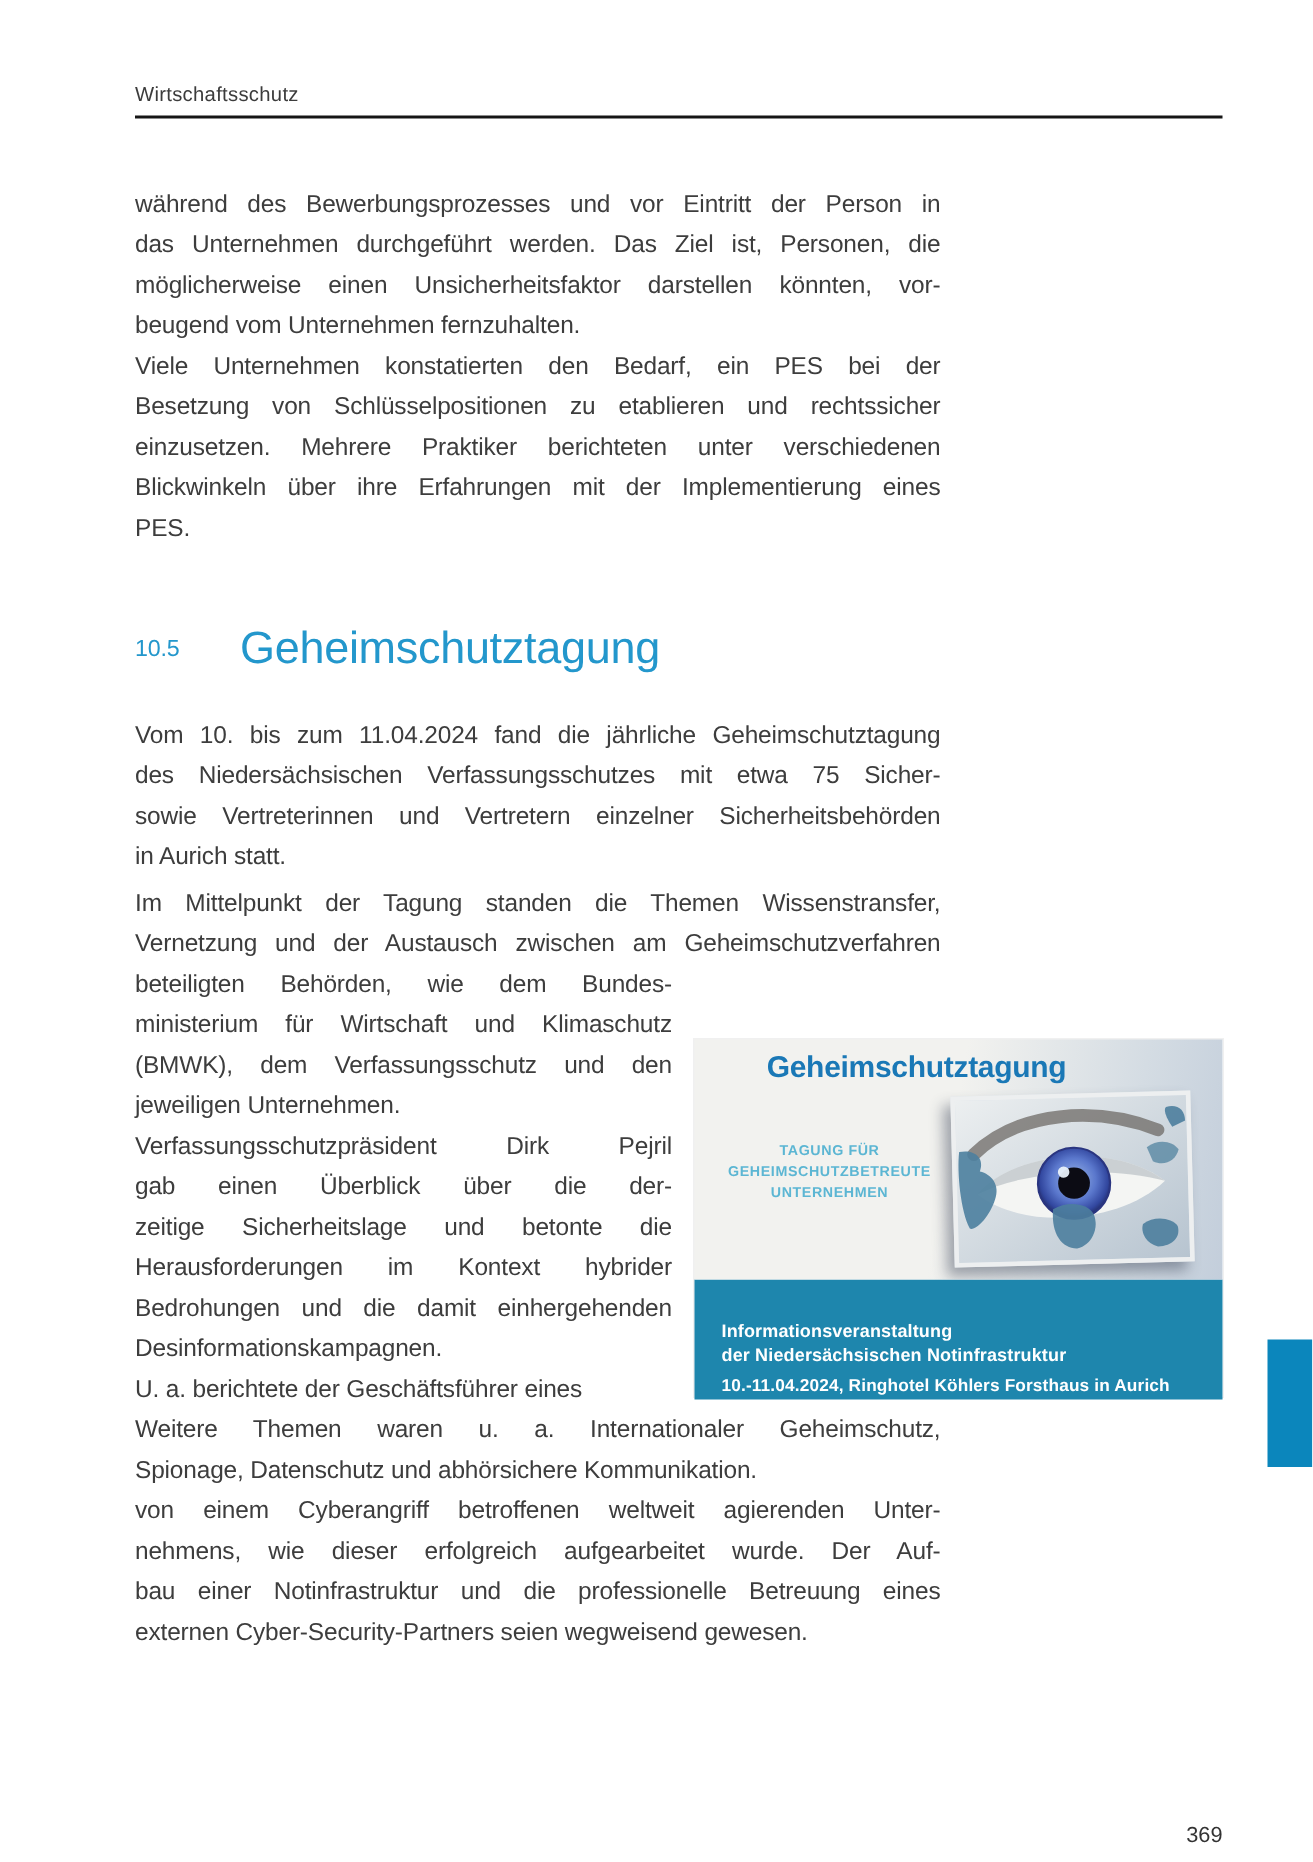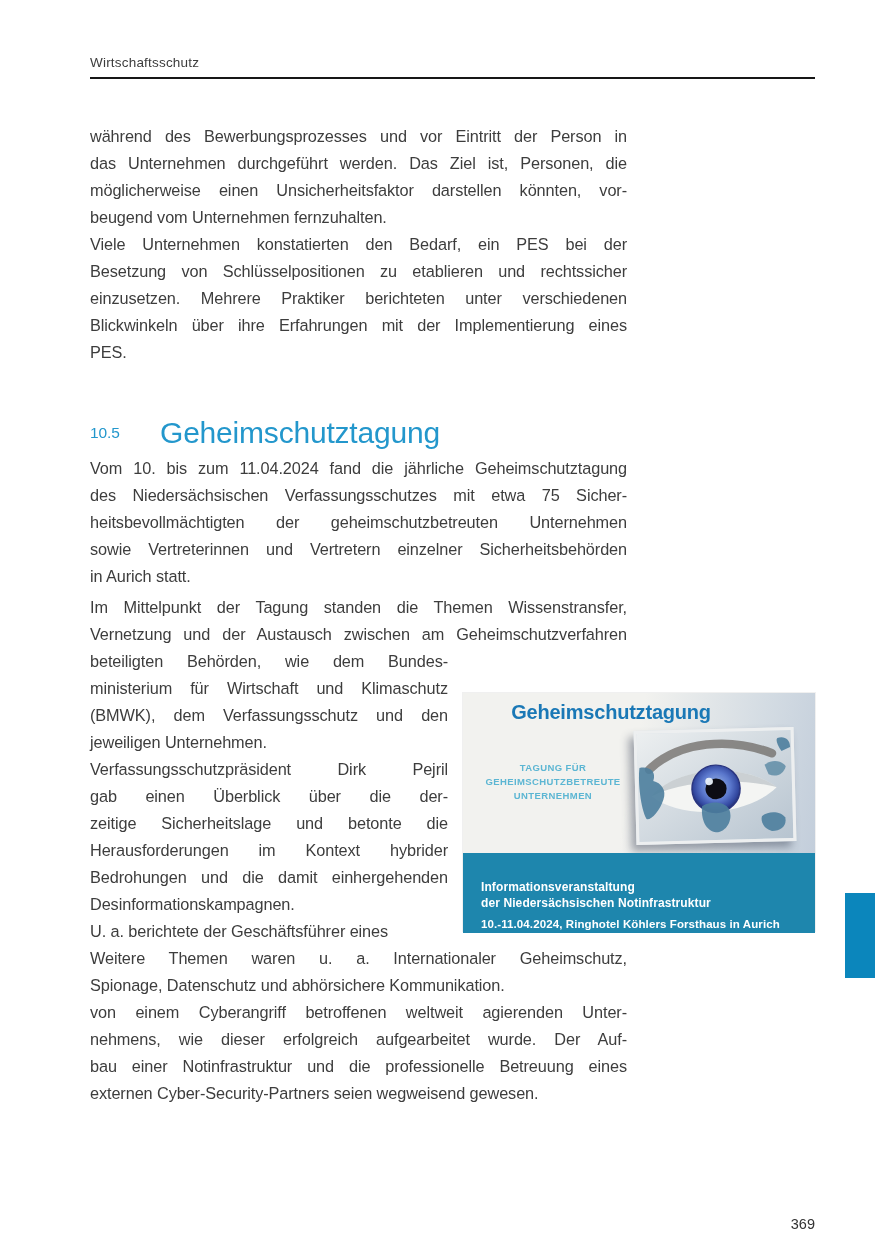--- a/index.html
+++ b/index.html
@@ -56,20 +56,21 @@
     overflow: hidden;
   }
   .para.narrow { width: 358px; }
   .para.p4full { margin-top: 4px; }
 
   
   .heading-row {
     display: flex;
     align-items: flex-start;
     margin-top: 45px;
+    margin-bottom: 22px;
     height: 44px;
     line-height: 44px;
   }
   .h-num {
     width: 70px;
     font-size: 15.5px;
     color: #2397cc;
   }
   .h-title {
     font-size: 30px;
@@ -181,21 +182,20 @@
       </div>
 
     <div class="heading-row">
       <span class="h-num">10.5</span>
       <span class="h-title">Geheimschutztagung</span>
     </div>
 
     <div class="para">
         <div class="tline just">Vom 10. bis zum 11.04.2024 fand die jährliche Geheimschutztagung</div>
         <div class="tline just">des Niedersächsischen Verfassungsschutzes mit etwa 75 Sicher-</div>
-        <div class="tline just">heitsbevollmächtigten der geheimschutzbetreuten Unternehmen</div>
         <div class="tline just">sowie Vertreterinnen und Vertretern einzelner Sicherheitsbehörden</div>
         <div class="tline">in Aurich statt.</div>
       </div>
     <div class="para p4full">
         <div class="tline just">Im Mittelpunkt der Tagung standen die Themen Wissenstransfer,</div>
         <div class="tline just">Vernetzung und der Austausch zwischen am Geheimschutzverfahren</div>
       </div>
     <div class="para narrow">
         <div class="tline just">beteiligten Behörden, wie dem Bundes-</div>
         <div class="tline just">ministerium für Wirtschaft und Klimaschutz</div>

